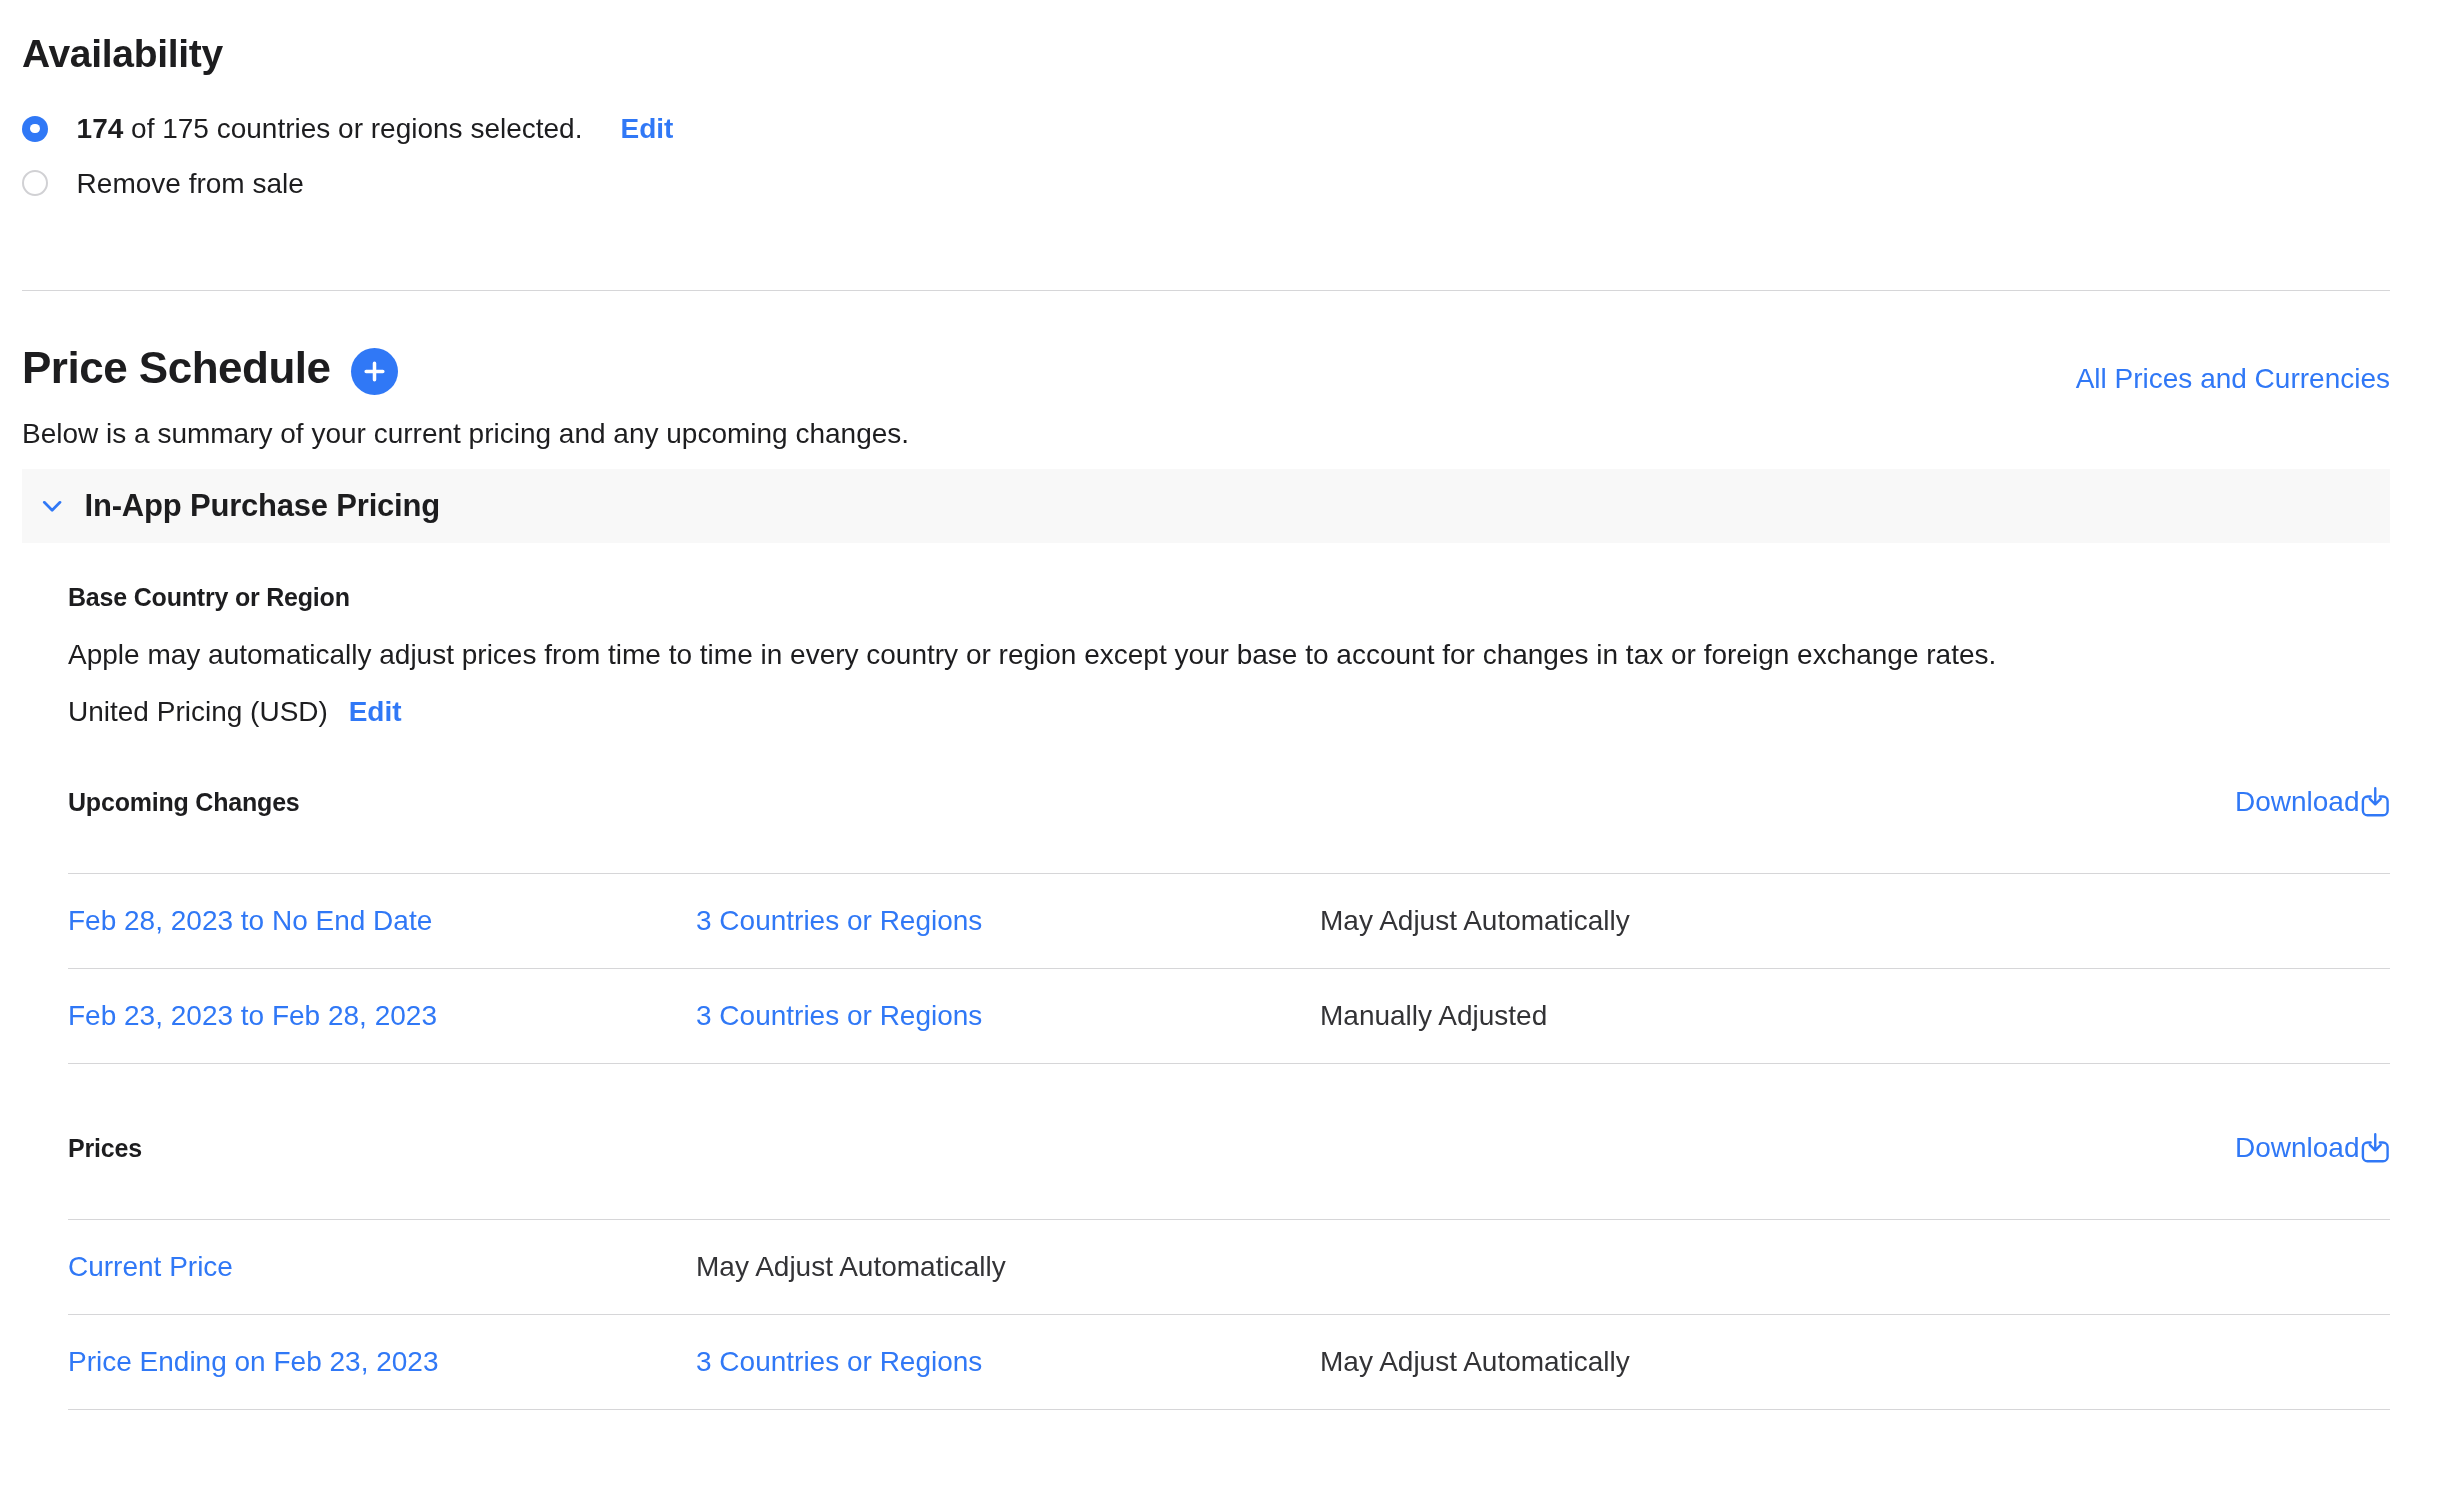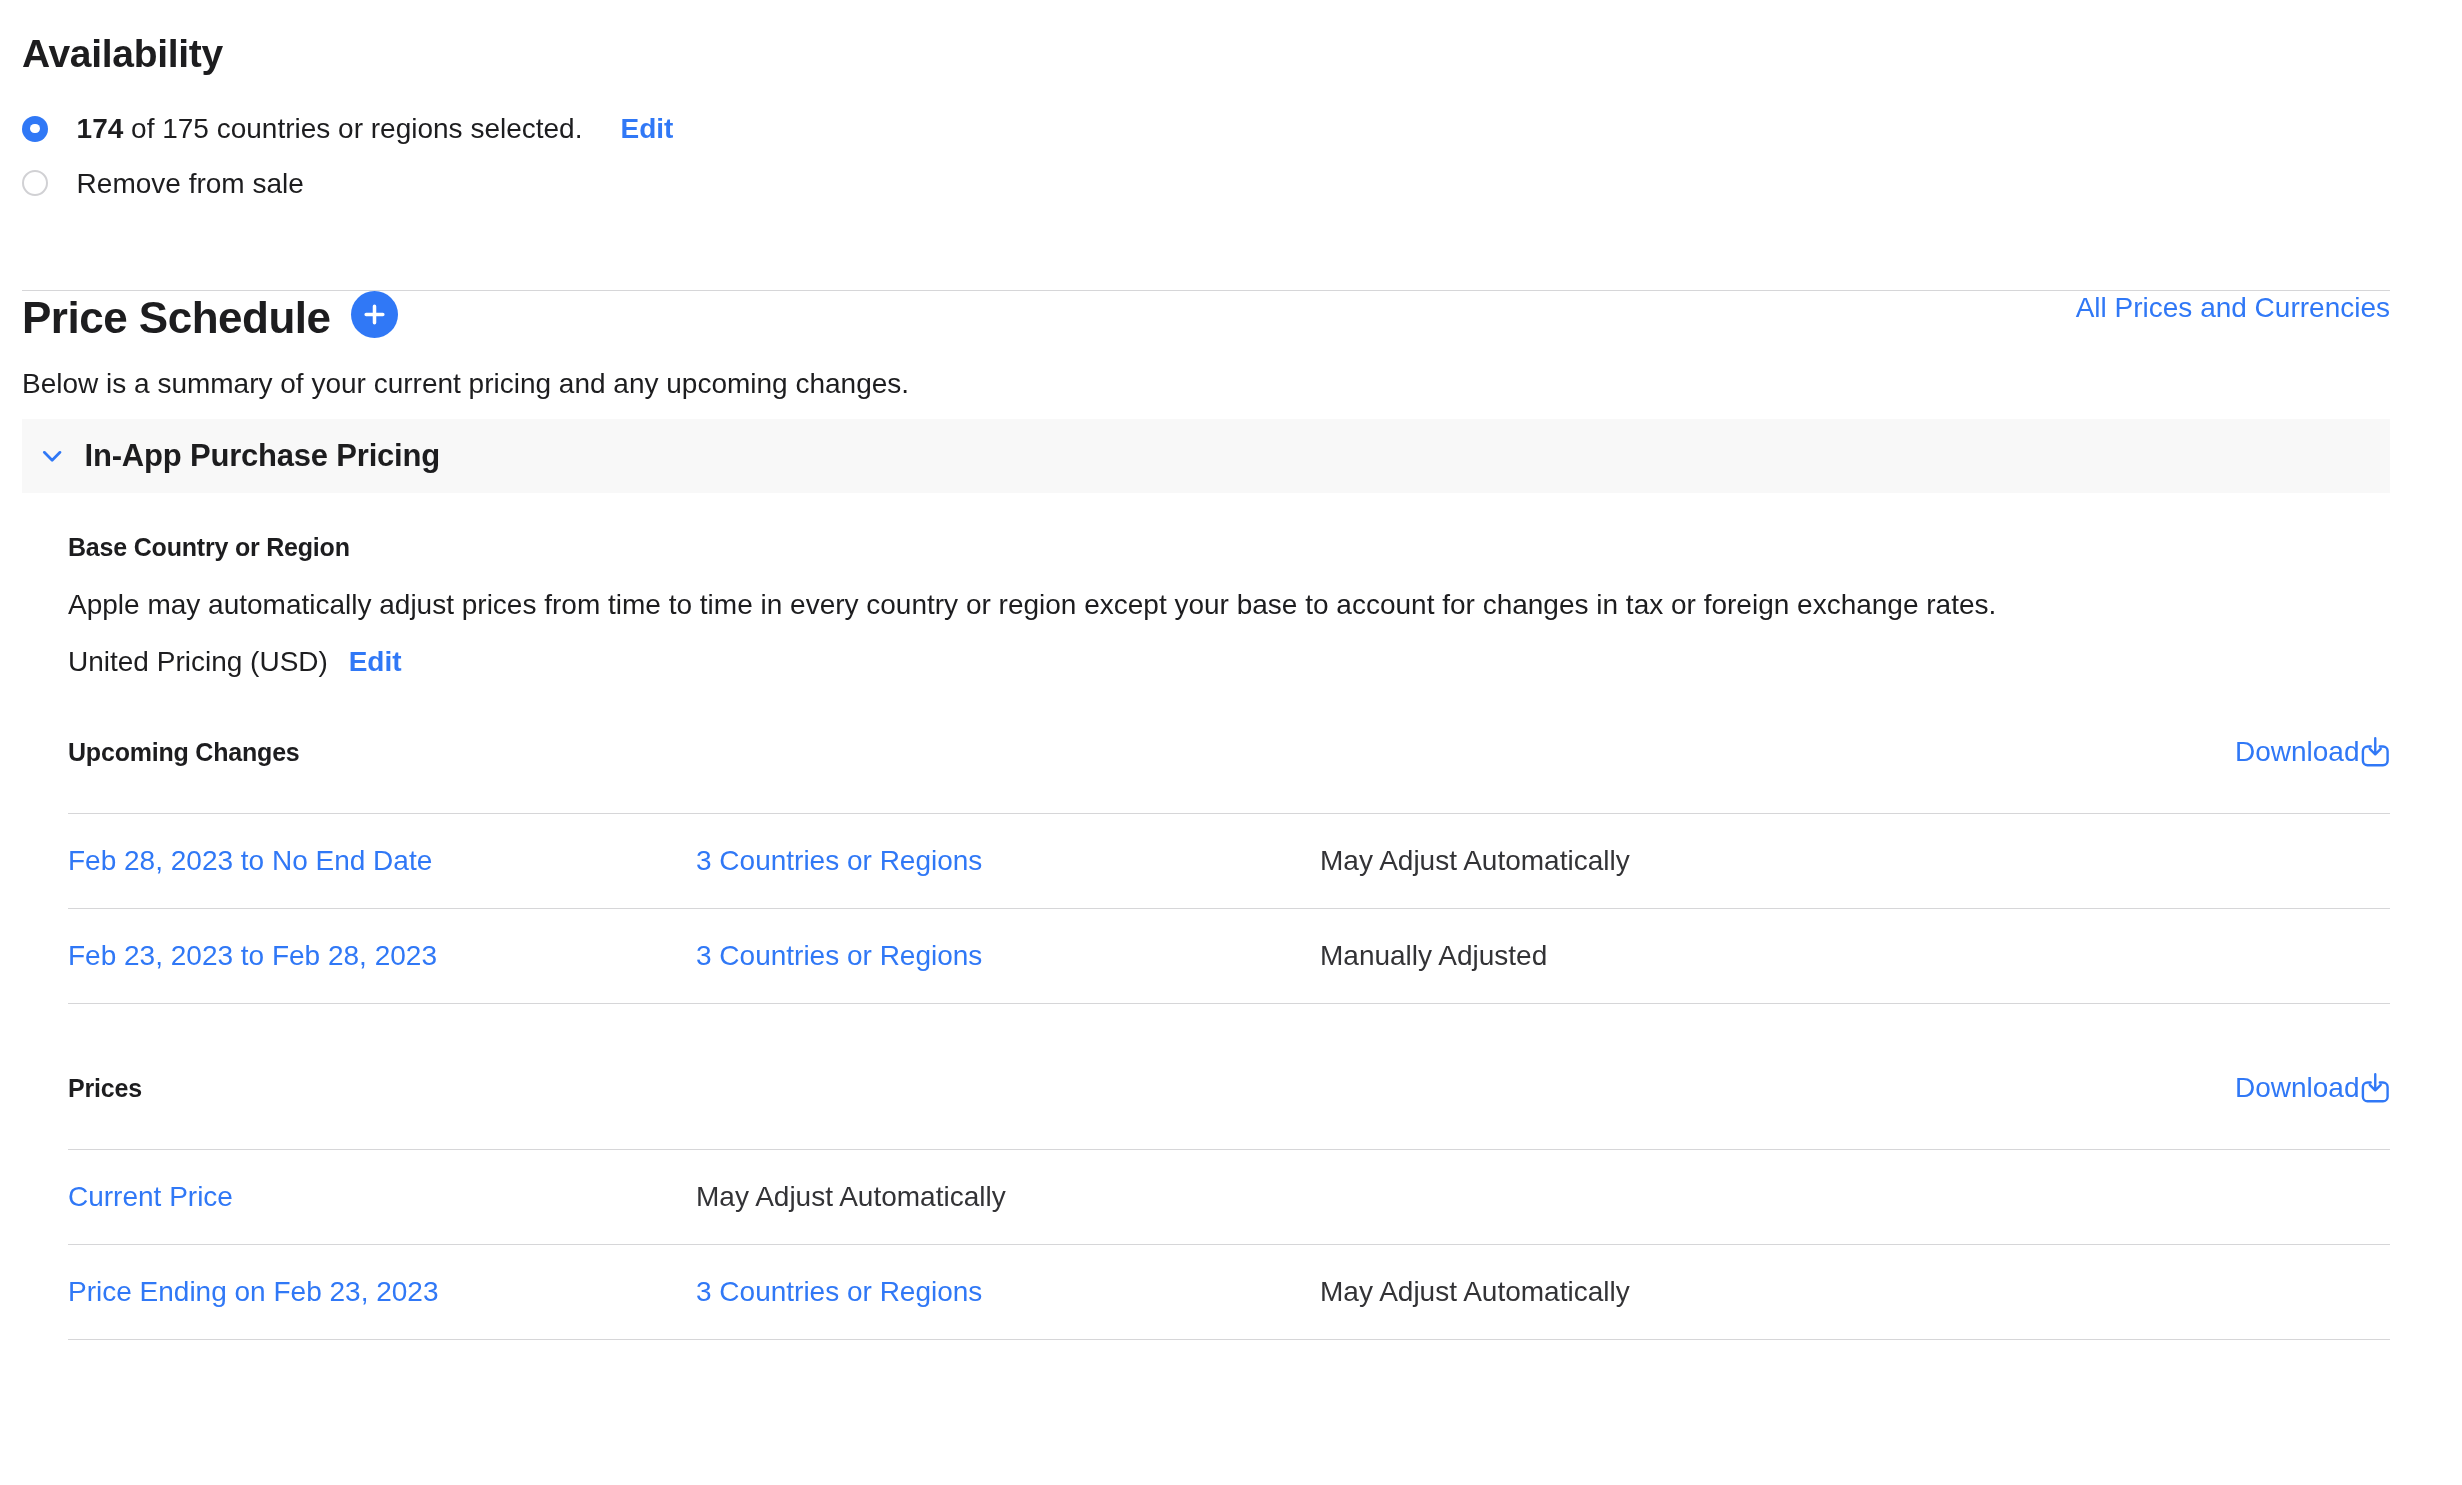--- a/index.html
+++ b/index.html
@@ -51,21 +51,21 @@
   .radio-label b { font-weight: 700; }
   .edit-link { margin-left: 26px; font-weight: bold; }
 
   
   .divider {
     height: 1.8px; background: var(--divider);
     margin: 88px 0 0; border: 0;
   }
 
   
-  .ps-header { display: flex; align-items: flex-start; }
+  .ps-header { display: flex; align-items: flex-end; margin-top: 50px; }
   h1.ps-title {
     font-size: 44px; line-height: 54px; font-weight: 700;
     letter-spacing: -0.5px; margin: 0;
   }
   .add-btn {
     width: 47px; height: 47px; border-radius: 50%;
     background: var(--accent); border: none; padding: 0;
     margin-left: 20.3px; display: flex; align-items: center; justify-content: center;
     cursor: pointer; flex: none;
   }
@@ -98,21 +98,21 @@
   }
   .sub-header h2 { margin: 0; }
   .sub-header.prices { margin-top: 63px; }
   .download {
     display: flex; align-items: center; 
     font-size: 28px; line-height: 33px;
   }
   .download svg { flex: none; }
 
   
-  .table { margin-top: 40px; border-top: 1.8px solid var(--divider); }
+  .table { margin-top: 50px; border-top: 1.8px solid var(--divider); }
   .row {
     display: grid; grid-template-columns: 628px 624px 1fr;
     align-items: center; height: 95px;
     border-bottom: 1.8px solid var(--divider);
     font-size: 28px; line-height: 35px;
   }
   .row .adj { color: var(--secondary-text); }
 </style>
 </head>
 <body>

